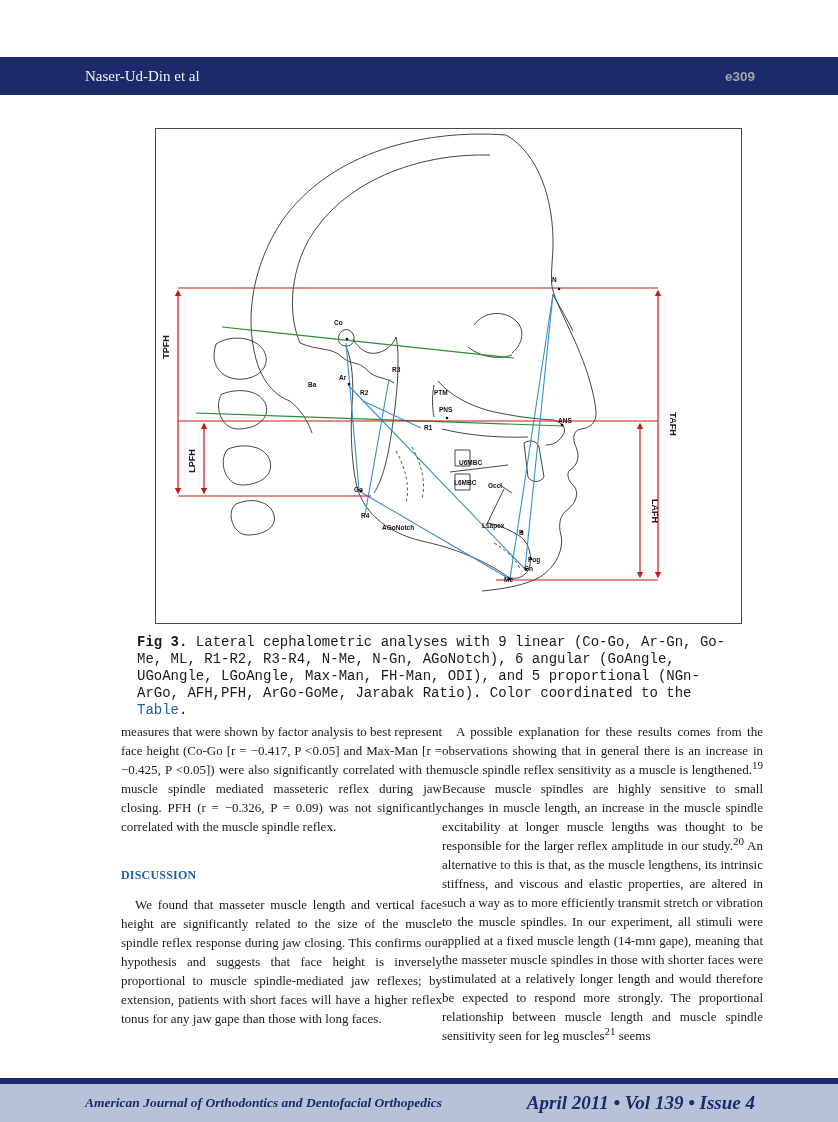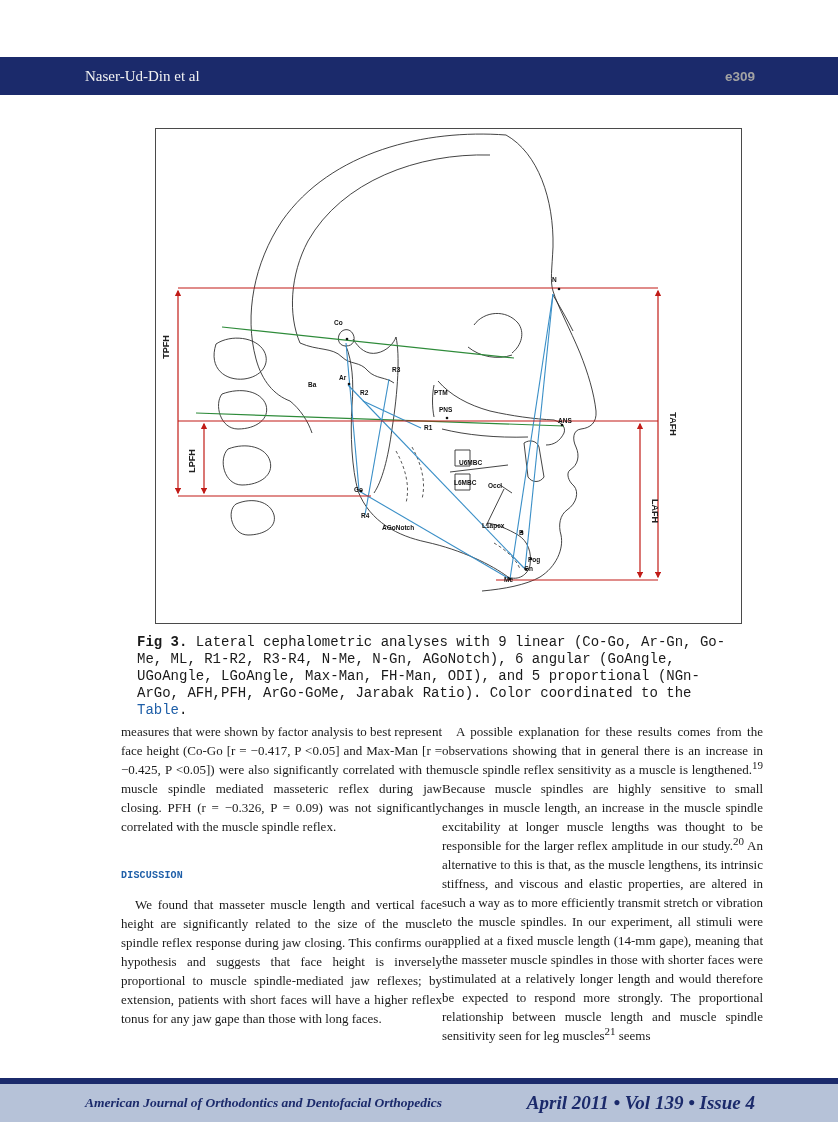--- a/index.html
+++ b/index.html
@@ -24,21 +24,21 @@
   
   .fig-caption{position:absolute;left:137px;top:634px;width:604px;font-family:Liberation Mono, monospace;
                font-size:14px;line-height:17px;color:#1a1a1a;}
   .fig-caption b{font-weight:bold;}
   .table-link{color:var(--hblue,#1f5fa8);cursor:pointer;text-decoration:none;}
   
   .columns{position:absolute;left:85px;top:722px;width:670px;display:flex;margin-left:36px;}
   .col{width:321px;font-size:13px;line-height:19px;text-align:justify;}
   .col p{margin:0;}
   .indent{text-indent:14px;}
-  .discussion-head{font-family:Liberation Mono, monospace;font-weight:bold;font-size:10px;
+  .discussion-head{font-family:Liberation Serif, serif;font-weight:bold;font-size:12px;
                    color:var(--hblue,#1f5fa8);margin:30px 0 10px 0;letter-spacing:0.2px;}
   sup{font-size:11px;line-height:0;}
   
   .footer-line{position:absolute;left:0;top:1078px;width:838px;height:6px;background:var(--navy,#1b2a6b);}
   .footer-band{position:absolute;left:0;top:1084px;width:838px;height:38px;background:var(--band,#b6c2d8);
                display:flex;align-items:center;justify-content:space-between;box-sizing:border-box;padding:0 83px 0 85px;gap:32px;}
   .journal-title{color:var(--navy,#1b2a6b);font-style:italic;font-weight:600;font-size:13.5px;}
   .issue-info{color:var(--navy,#1b2a6b);font-style:italic;font-weight:bold;font-size:19px;}
 </style>
 </head>

